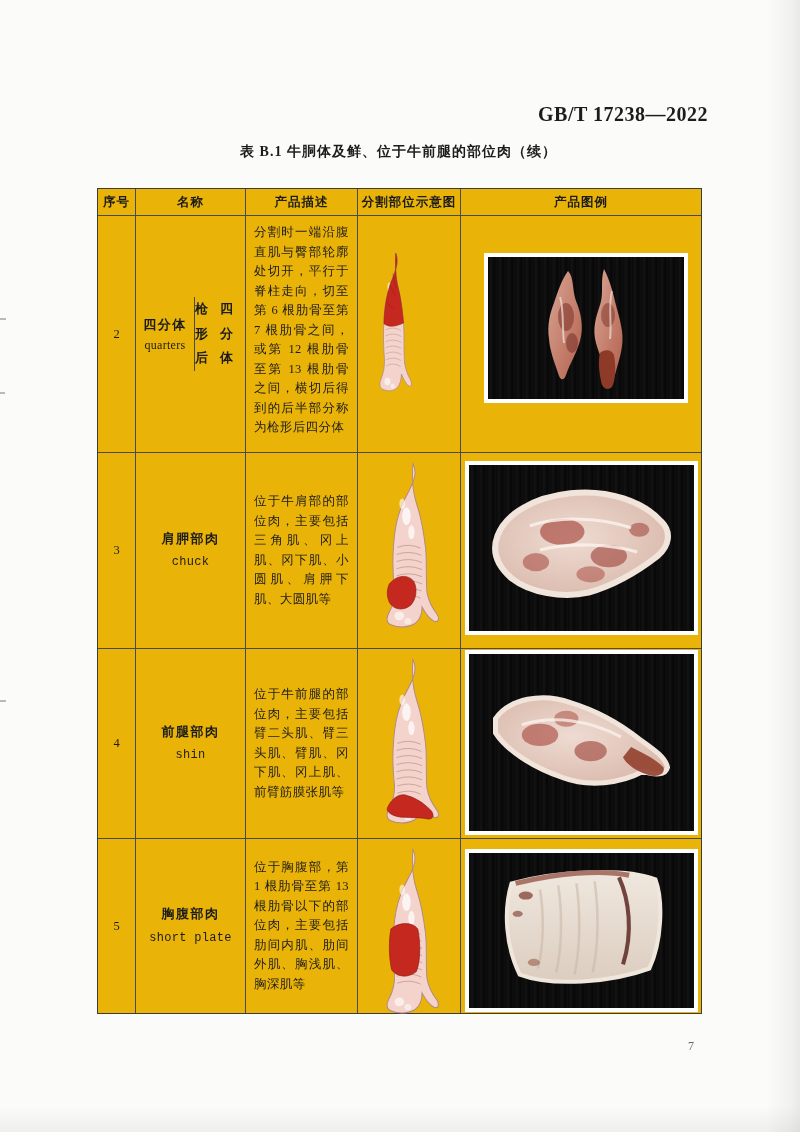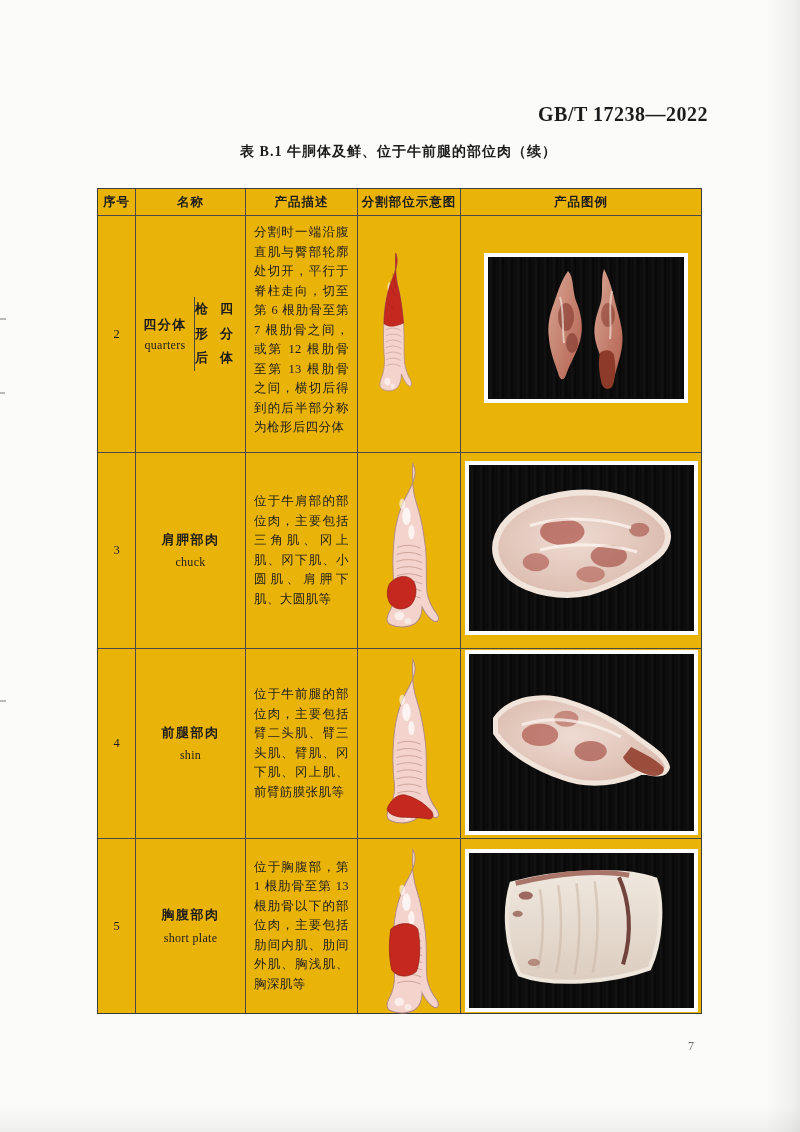--- a/index.html
+++ b/index.html
@@ -26,21 +26,21 @@
     border:1px solid #3c3c3c;
     background:#eab308;
     font-size:12.5px;
   }
   .c{border-right:1px solid #4a4a4a;border-bottom:1px solid #4a4a4a;
      display:flex;align-items:center;justify-content:center;position:relative;box-sizing:border-box;}
   .c.last{border-right:none;}
   .c.bottom{border-bottom:none;}
   .hdr{font-weight:bold;letter-spacing:1px;}
   .no-cell{font-size:12.5px;}
-  .name-cell{flex-direction:column;line-height:1.5;}
+  .name-cell{flex-direction:column;line-height:1.5;font-family:Liberation Mono, monospace;}
   .name-cn{font-weight:bold;font-size:13px;letter-spacing:1.5px;}
   .name-en{font-size:12px;margin-top:4px;letter-spacing:.3px;}
   .name-split{display:flex;align-items:center;padding:0;}
   .name-split .half{flex:0 0 58px;display:flex;flex-direction:column;align-items:center;justify-content:center;}
   .name-split .half2{flex:1 1 auto;border-left:1px solid #4a4a4a;display:flex;align-items:center;justify-content:center;}
   .sub-line{font-weight:bold;font-size:13px;letter-spacing:1.5px;line-height:1.9;}
   .desc-cell{align-items:flex-start;padding:7px 8px;}
   .desc-cell.centered{align-items:center;justify-content:flex-end;}
   .desc{line-height:19.5px;font-size:12.5px;text-align:justify;letter-spacing:.4px;}
   .diagram-cell svg{position:absolute;}

